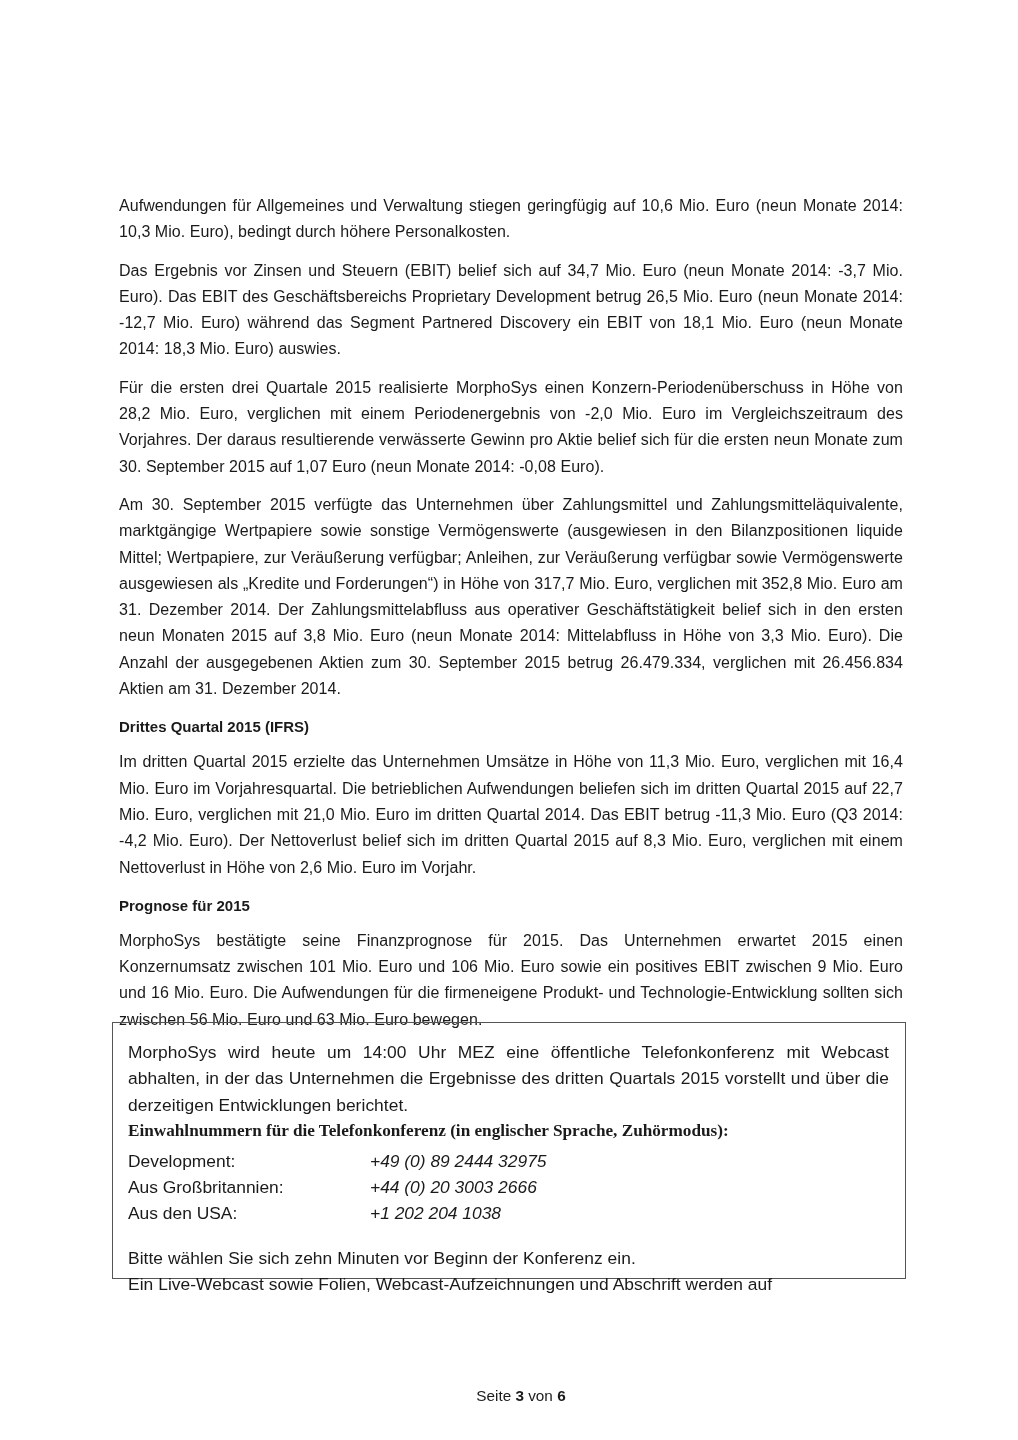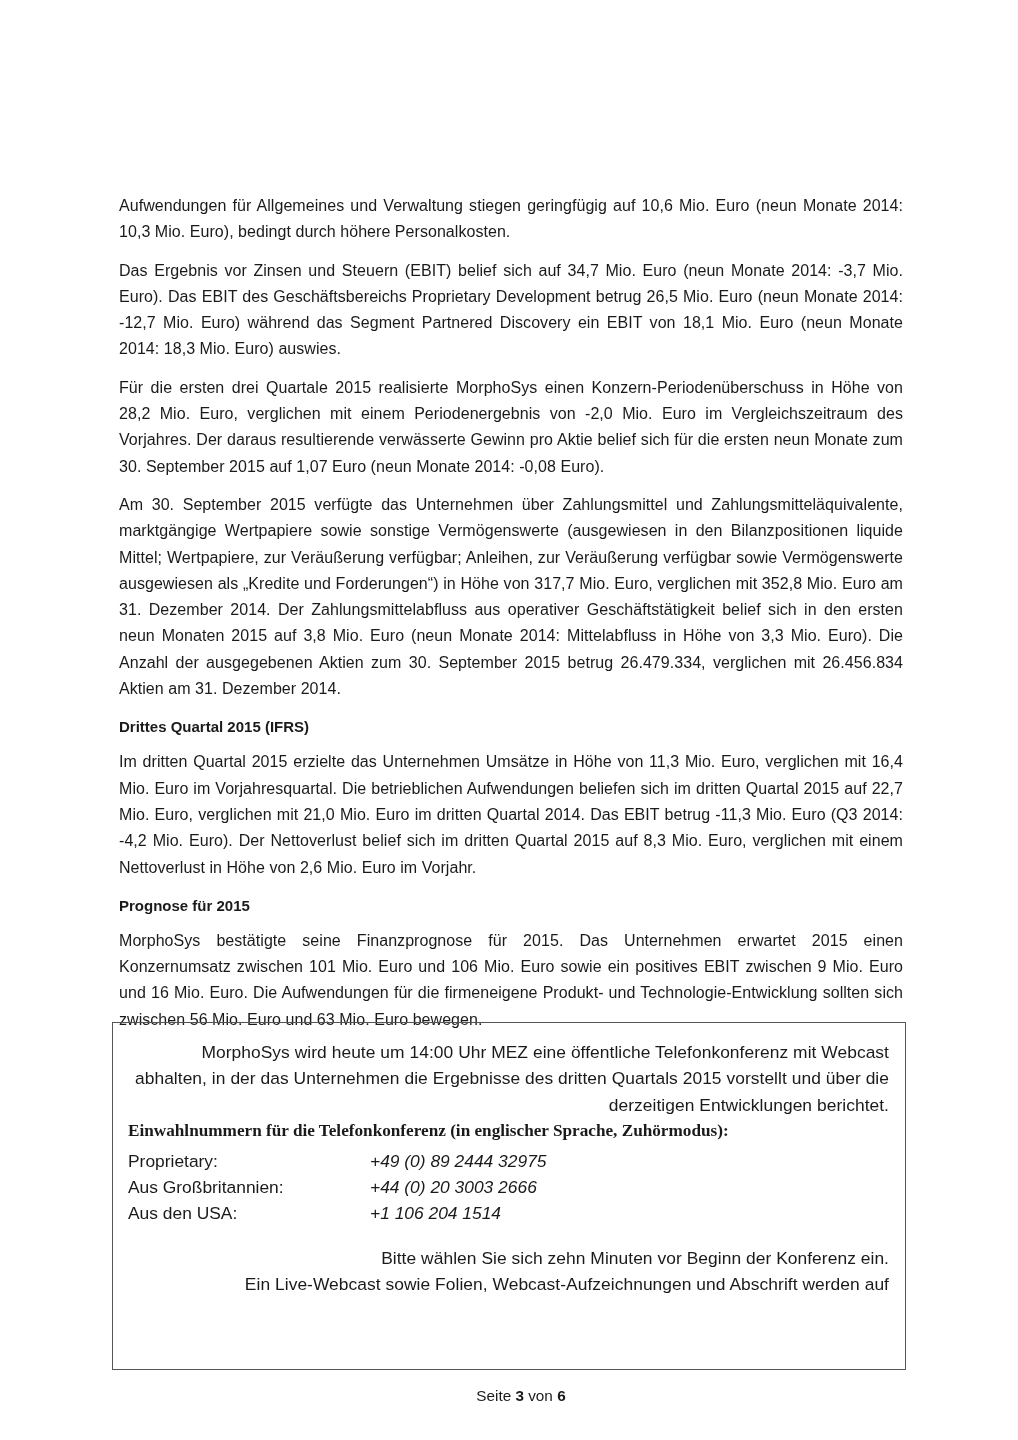--- a/index.html
+++ b/index.html
@@ -52,34 +52,33 @@
     font-weight: bold;
     text-align: left;
   }
 
   
   .callbox {
     position: absolute;
     left: 112px;
     top: 1022px;
     width: 794px;
-    height: 348px;
+    height: 257px;
     border: 1.6px solid #555555;
     box-sizing: border-box;
   }
 
   .callbox-inner {
     padding: 16px 16px 0 15px;
   }
 
   .callbox p.para {
     font-size: 17.4px;
     line-height: 26.3px;
     margin: 0;
-    text-align: right;
   }
 
   .callbox .intro {
     text-align: justify;
     margin-bottom: 21px;
   }
 
   .callbox .dial-heading {
     font-weight: bold;
     font-size: 17.2px;
@@ -155,30 +154,30 @@
   <div class="callbox">
     <div class="callbox-inner">
 
       <p class="para intro">MorphoSys wird heute um 14:00 Uhr MEZ eine öffentliche Telefonkonferenz mit Webcast abhalten, in der das Unternehmen die Ergebnisse des dritten Quartals 2015 vorstellt und über die derzeitigen Entwicklungen berichtet.</p>
 
       <p class="dial-heading">Einwahlnummern für die Telefonkonferenz (in englischer Sprache, Zuhörmodus):</p>
 
       <table class="dial-table">
         <tbody>
           <tr>
-            <td class="label">Proprietary:</td>
+            <td class="label">Development:</td>
             <td class="number">+49 (0) 89 2444 32975</td>
           </tr>
           <tr>
             <td class="label">Aus Großbritannien:</td>
             <td class="number">+44 (0) 20 3003 2666</td>
           </tr>
           <tr>
             <td class="label">Aus den USA:</td>
-            <td class="number">+1 106 204 1514</td>
+            <td class="number">+1 202 204 1038</td>
           </tr>
         </tbody>
       </table>
 
       <p class="para note">Bitte wählen Sie sich zehn Minuten vor Beginn der Konferenz ein.</p>
 
       <p class="para webcast">Ein Live-Webcast sowie Folien, Webcast-Aufzeichnungen und Abschrift werden auf</p>
 
     </div>
   </div>

